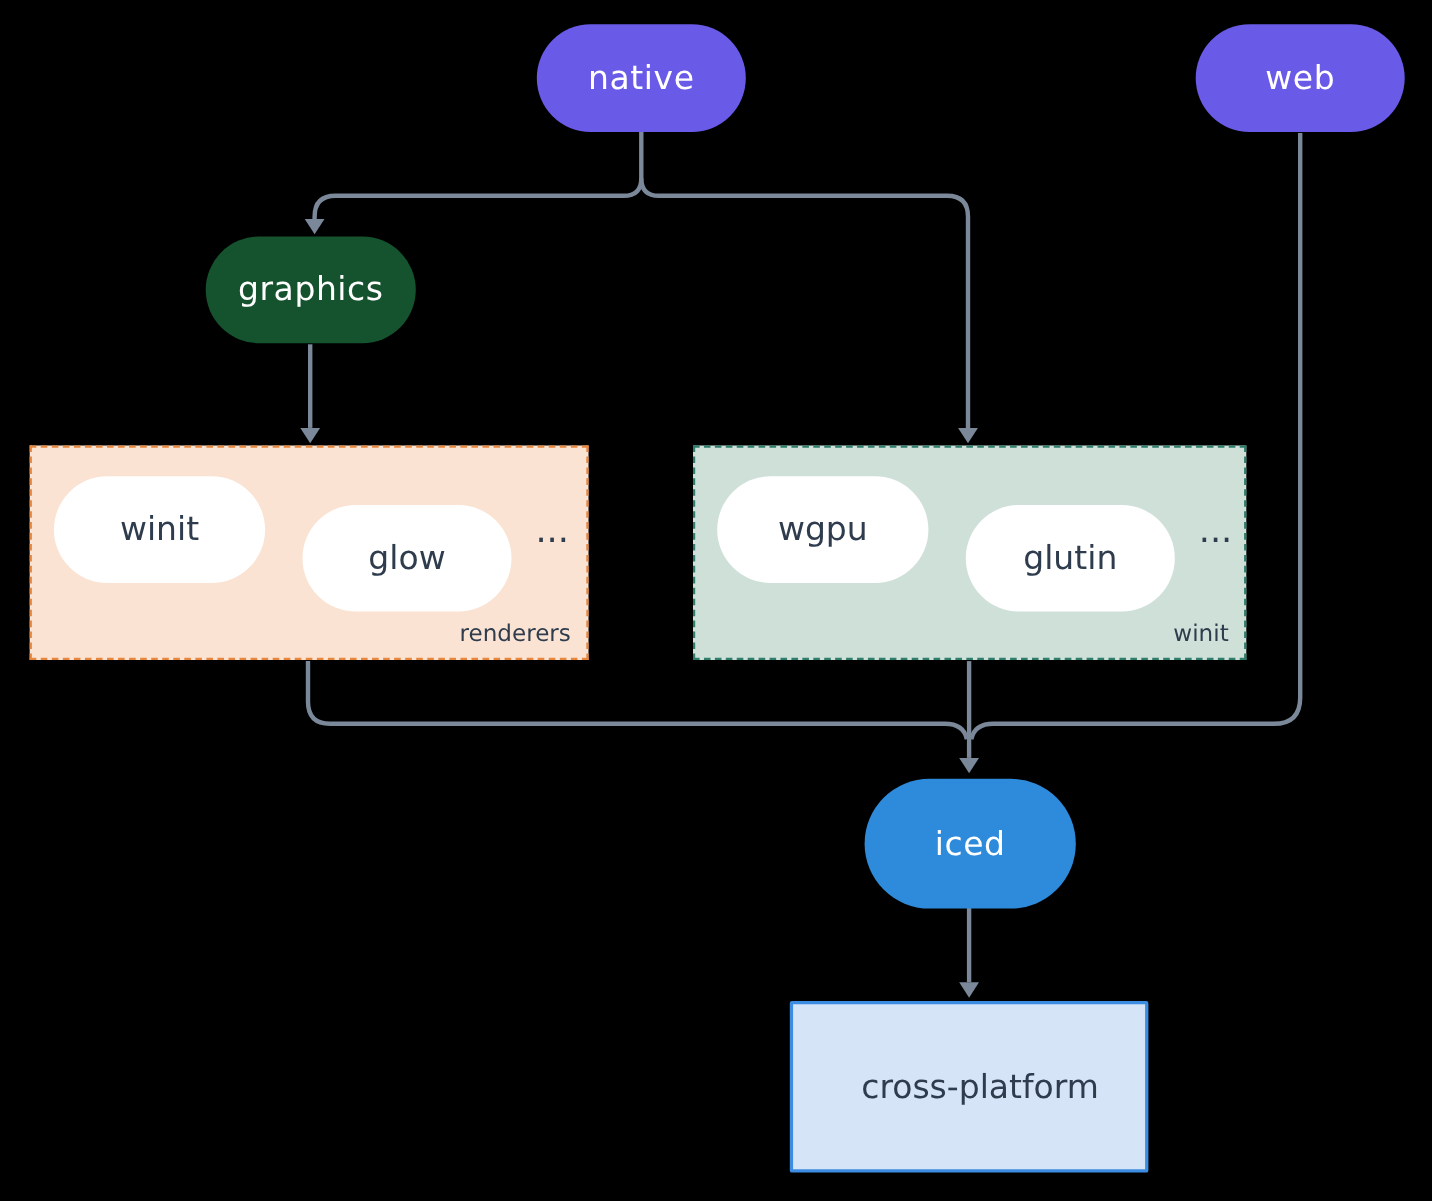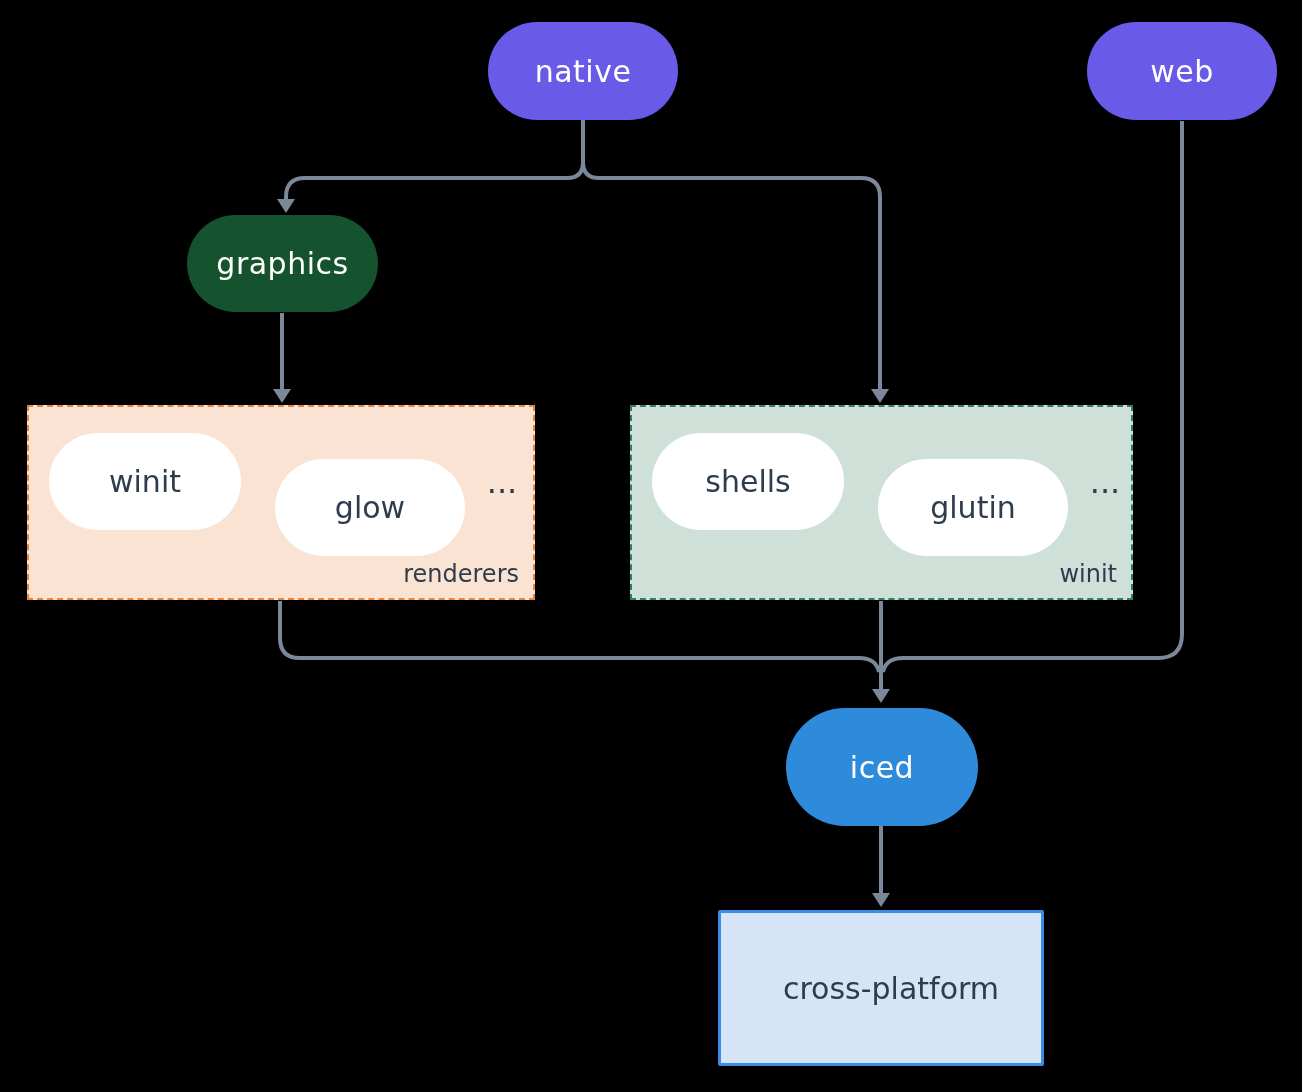--- a/index.html
+++ b/index.html
@@ -77,21 +77,21 @@
     align-items: center;
     justify-content: center;
     color: #2e3c4d;
     font-size: 32px;
   }
   .group-label {
     position: absolute;
     right: 14px;
     bottom: 10px;
     color: #2e3c4d;
-    font-size: 24px;
+    font-size: 21px;
   }
   .app-box {
     position: absolute;
     left: 718px;
     top: 910px;
     width: 326px;
     height: 156px;
     box-sizing: border-box;
     background: #d5e5f7;
     border: 3px solid #3c8de2;
@@ -149,21 +149,21 @@
     </div>
     <div class="white-pill wp-2">
       <span>glow</span>
     </div>
     <div class="ellipsis">...</div>
     <div class="group-label">renderers</div>
   </div>
 
   <div class="group group-shells">
     <div class="white-pill wp-1">
-      <span>shells</span>
+      <span>wgpu</span>
     </div>
     <div class="white-pill wp-2">
       <span>glutin</span>
     </div>
     <div class="ellipsis">...</div>
     <div class="group-label">winit</div>
   </div>
 
   <div class="pill pill-iced">
     <span>iced</span>

